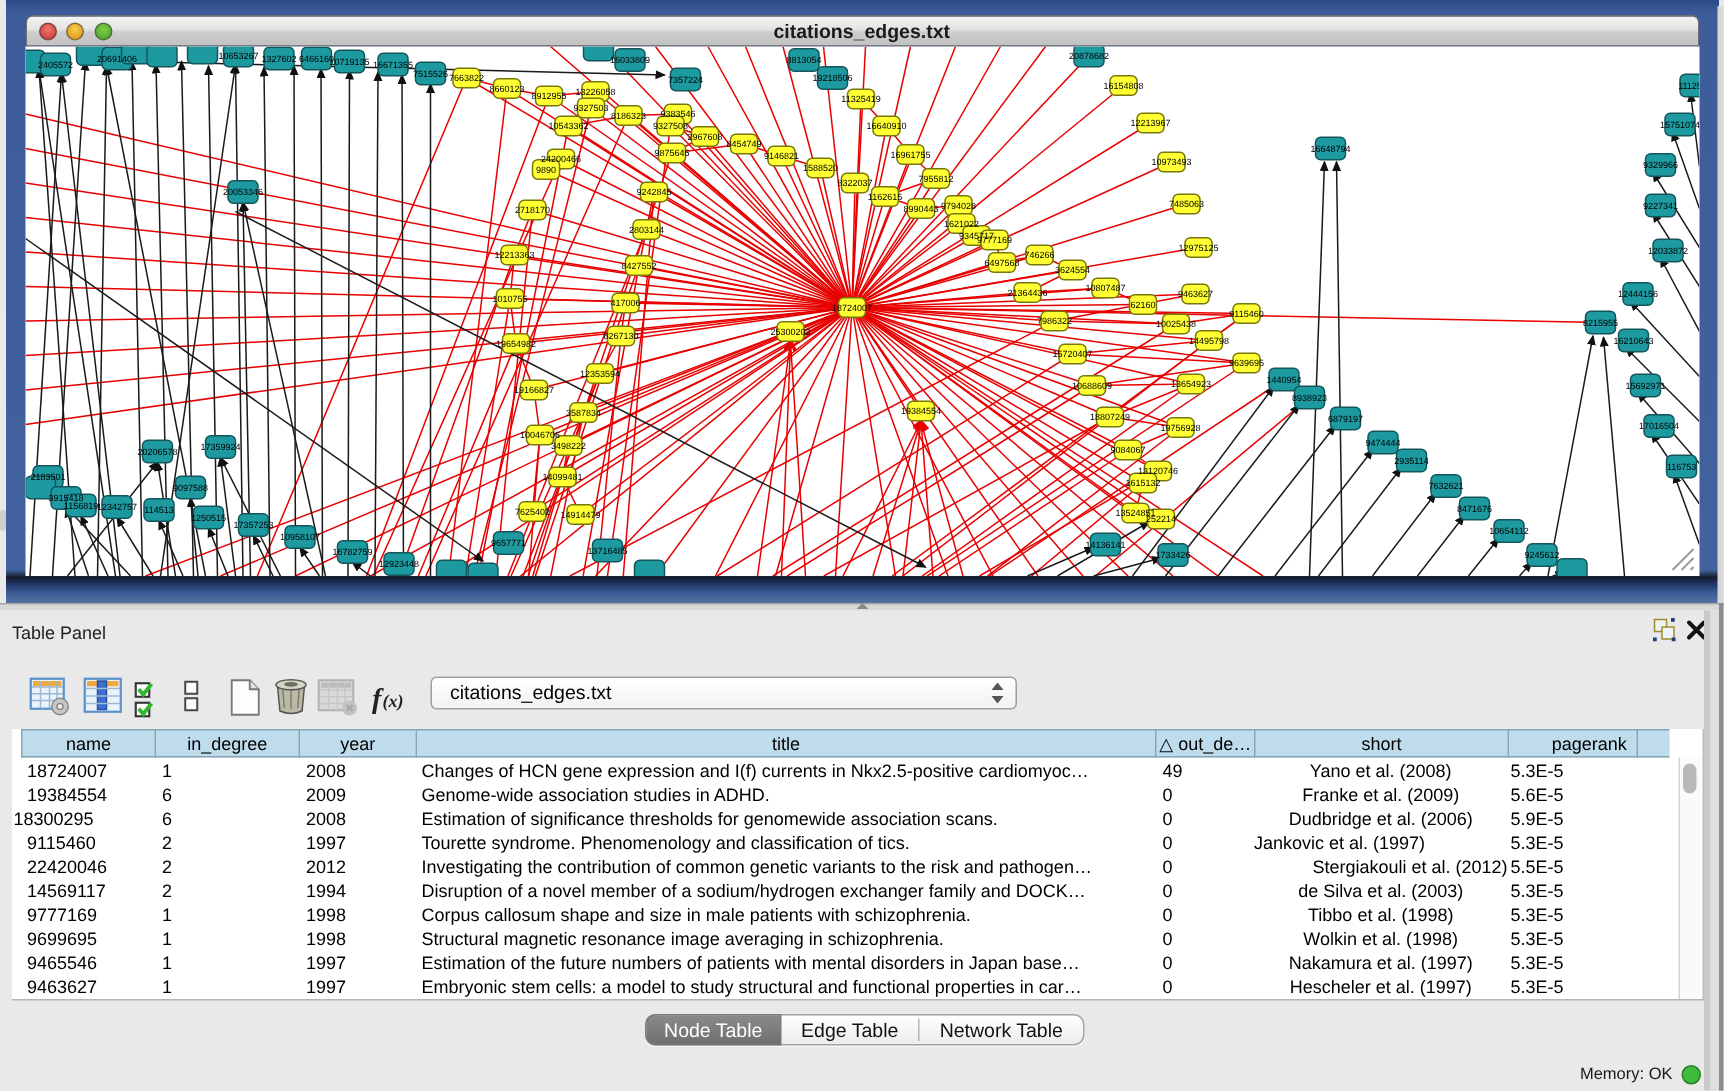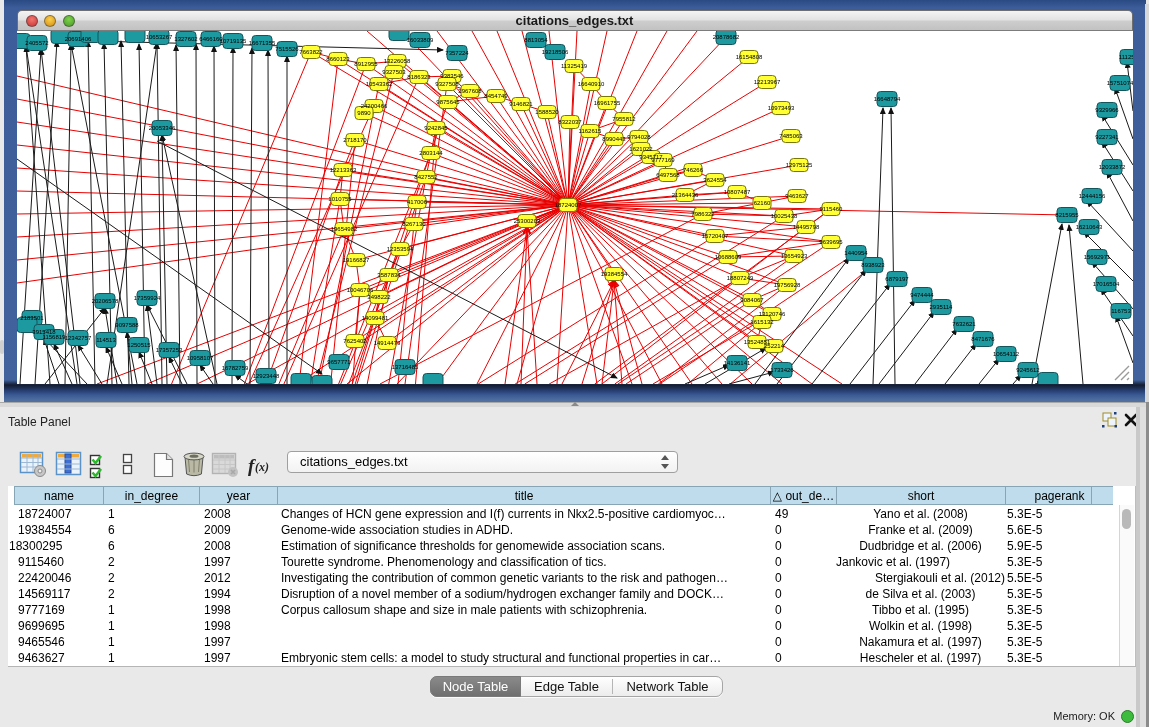--- a/index.html
+++ b/index.html
@@ -709,35 +709,37 @@
 <span style="left:775px">0</span>
 <span style="left:836px;width:169px;text-align:center">de Silva et al. (2003)</span>
 <span style="left:1007px">5.3E-5</span>
 </div>
 <div class="trow" style="top:601.8px">
 <span style="left:18px">9777169</span>
 <span style="left:108px">1</span>
 <span style="left:204px">1998</span>
 <span style="left:281px">Corpus callosum shape and size in male patients with schizophrenia.</span>
 <span style="left:775px">0</span>
-<span style="left:836px;width:169px;text-align:center">Tibbo et al. (1995)</span>
+<span style="left:836px;width:169px;text-align:center">Tibbo et al. (1998)</span>
 <span style="left:1007px">5.3E-5</span>
 </div>
 <div class="trow" style="top:617.9px">
 <span style="left:18px">9699695</span>
 <span style="left:108px">1</span>
 <span style="left:204px">1998</span>
+<span style="left:281px">Structural magnetic resonance image averaging in schizophrenia.</span>
 <span style="left:775px">0</span>
 <span style="left:836px;width:169px;text-align:center">Wolkin et al. (1998)</span>
 <span style="left:1007px">5.3E-5</span>
 </div>
 <div class="trow" style="top:633.9px">
 <span style="left:18px">9465546</span>
 <span style="left:108px">1</span>
 <span style="left:204px">1997</span>
+<span style="left:281px">Estimation of the future numbers of patients with mental disorders in Japan base…</span>
 <span style="left:775px">0</span>
 <span style="left:836px;width:169px;text-align:center">Nakamura et al. (1997)</span>
 <span style="left:1007px">5.3E-5</span>
 </div>
 <div class="trow" style="top:650.0px">
 <span style="left:18px">9463627</span>
 <span style="left:108px">1</span>
 <span style="left:204px">1997</span>
 <span style="left:281px">Embryonic stem cells: a model to study structural and functional properties in car…</span>
 <span style="left:775px">0</span>

